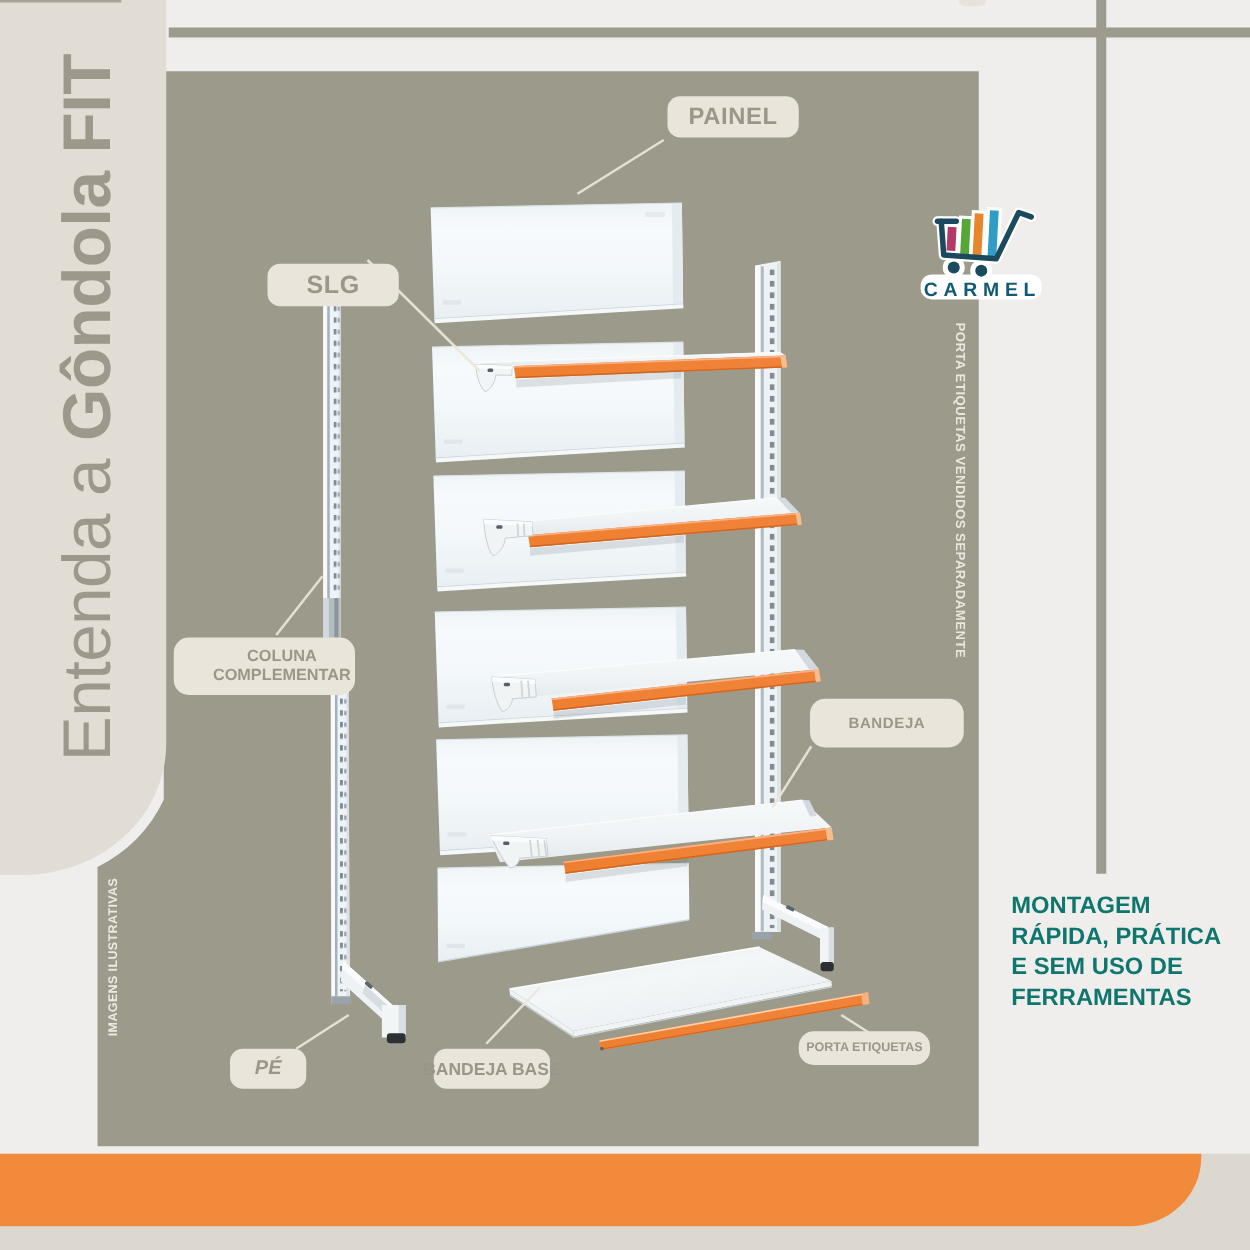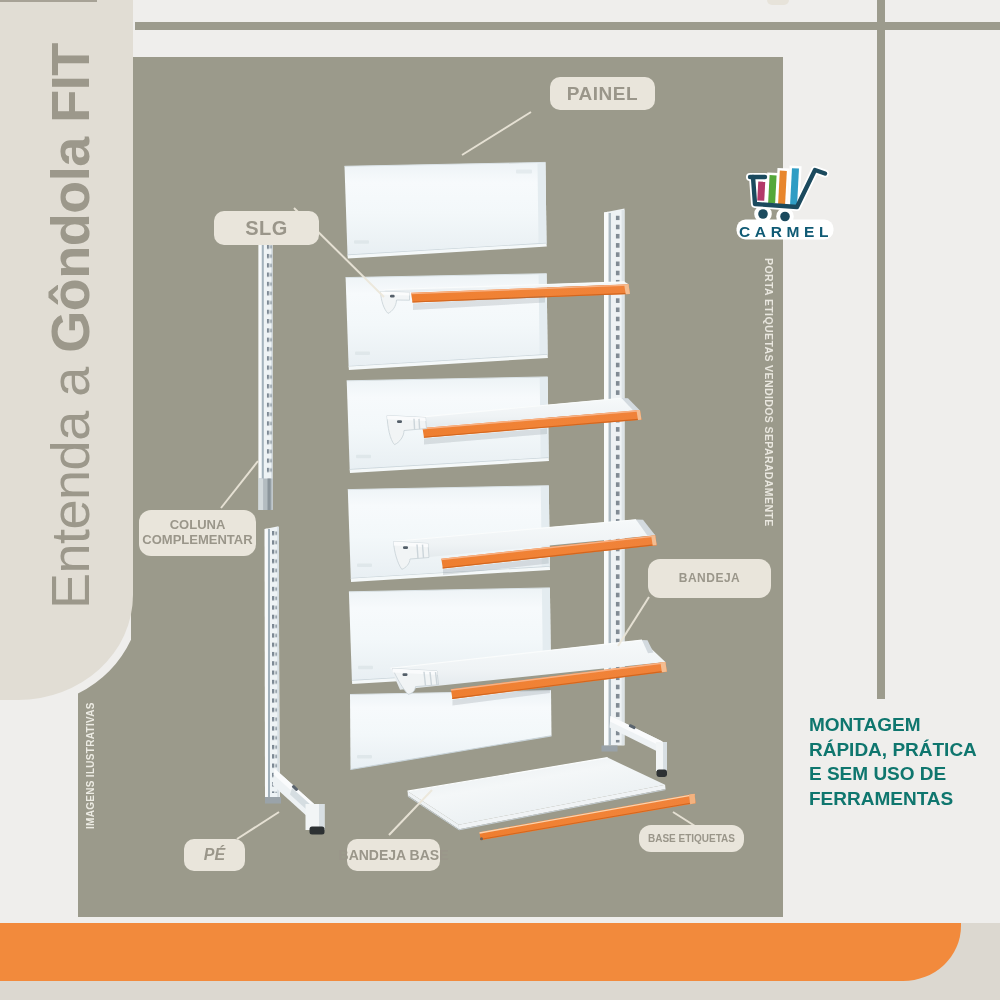--- a/index.html
+++ b/index.html
@@ -254,27 +254,27 @@
 </g>
 
 <text transform="translate(93.5,829) rotate(-90)" font-family="Liberation Sans, sans-serif" font-size="10" font-weight="bold" letter-spacing="0.3" fill="#ecebe3">IMAGENS ILUSTRATIVAS</text>
 <text transform="translate(764.5,258) rotate(90)" font-family="Liberation Sans, sans-serif" font-size="10.5" font-weight="bold" letter-spacing="0.4" fill="#e9e7df">PORTA ETIQUETAS VENDIDOS SEPARADAMENTE</text>
 </svg>
 
 <div class="p" style="left:0;top:0;width:133px;height:700px;background:#e1ddd4;border-bottom-right-radius:115px 105px;"></div>
 <div class="p" style="left:0;top:0;width:97px;height:2px;background:#a7a296;"></div>
 <div class="p" style="left:-212px;top:300px;width:560px;height:58px;transform:rotate(-90deg);color:#9c988b;font-size:54px;text-align:center;white-space:nowrap;letter-spacing:-0.5px;">Entenda a <b style="letter-spacing:-0.5px;">Gôndola FIT</b></div>
 
-<div class="lb" style="left:534px;top:77px;width:105px;height:33px;font-size:19px;letter-spacing:0.5px;margin-left:16px;">PAINEL</div>
+<div class="lb" style="left:534px;top:77px;width:105px;height:33px;font-size:19px;letter-spacing:0.5px;">PAINEL</div>
 <div class="lb" style="left:214px;top:171px;width:105px;height:34px;font-size:20px;letter-spacing:0.5px;margin-top:40px;">SLG</div>
-<div class="lb" style="left:139px;top:510px;width:117px;height:46px;font-size:13px;border-radius:12px;">COLUNA<br>COMPLEMENTAR</div>
+<div class="lb" style="left:139px;top:510px;width:117px;height:46px;font-size:13px;border-radius:12px;padding-left:28px;">COLUNA<br>COMPLEMENTAR</div>
 <div class="lb" style="left:648px;top:559px;width:123px;height:39px;font-size:12px;letter-spacing:0.5px;border-radius:12px;">BANDEJA</div>
 <div class="lb" style="left:184px;top:839px;width:61px;height:32px;font-size:16px;font-style:italic;">PÉ</div>
 <div class="lb" style="left:347px;top:839px;width:93px;height:32px;font-size:14px;white-space:nowrap;">BANDEJA BASE</div>
-<div class="lb" style="left:639px;top:825px;width:105px;height:27px;font-size:10px;white-space:nowrap;border-radius:12px;">BASE ETIQUETAS</div>
+<div class="lb" style="left:639px;top:825px;width:105px;height:27px;font-size:10px;white-space:nowrap;border-radius:12px;">PORTA ETIQUETAS</div>
 
 <div class="p" style="left:809px;top:713px;width:175px;font-size:19px;font-weight:bold;color:#0f766e;line-height:24.7px;">MONTAGEM RÁPIDA, PRÁTICA E SEM USO DE FERRAMENTAS</div>
 
 <svg class="p" style="left:733px;top:157px;" width="110" height="92" viewBox="0 0 110 92">
 <g stroke="#ffffff" stroke-width="8" stroke-linejoin="round" stroke-linecap="round" fill="none">
  <path d="M17,20 L32,20"></path>
  <path d="M20,20 L22,47 L64,50 L82,13 L92,16.5"></path>
  <circle cx="30" cy="57" r="4.8"></circle>
  <circle cx="52" cy="59.5" r="4.8"></circle>
 </g>

